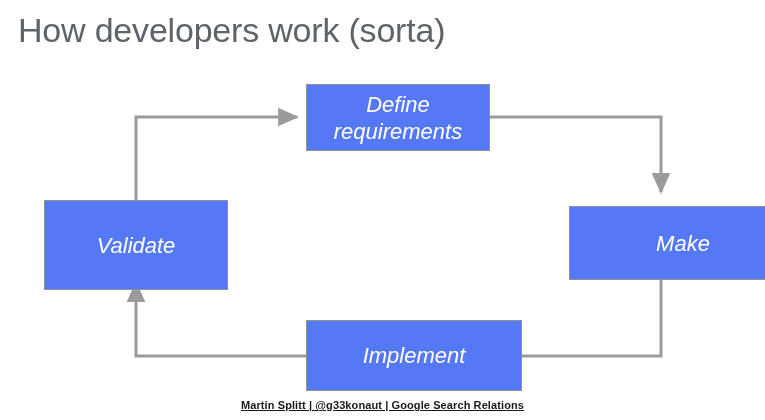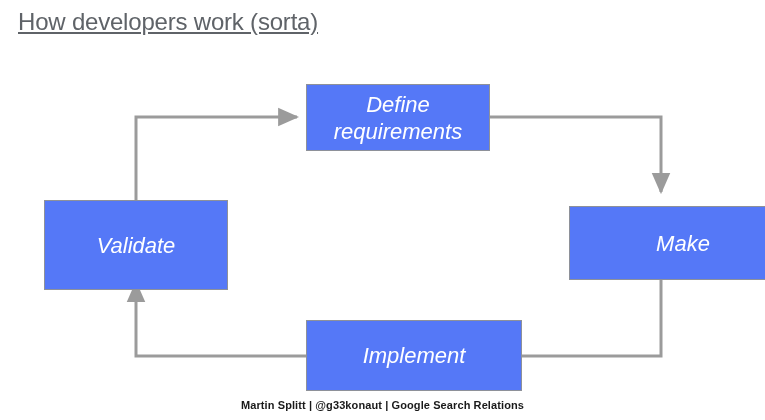--- a/index.html
+++ b/index.html
@@ -13,28 +13,27 @@
     position: relative;
     overflow: hidden;
     font-family: "Liberation Sans", sans-serif;
     -webkit-font-smoothing: antialiased;
   }
 
   
   #slide-title {
     position: absolute;
     left: 18px;
-    top: 0;
-    font-size: 24px;
+    top: 8px;
+    font-size: 34px;
     line-height: 44px;
     font-weight: 400;
     color: #5f6368;
     letter-spacing: -0.2px;
     white-space: nowrap;
-    text-decoration: underline;
   }
 
   
   #diagram {
     position: absolute;
     left: 0;
     top: 0;
     width: 765px;
     height: 420px;
   }
@@ -76,20 +75,21 @@
     position: absolute;
     left: 0;
     right: 0;
     top: 398px;
     text-align: center;
     font-size: 11px;
     line-height: 14px;
     font-weight: bold;
     color: #1a1a1a;
     letter-spacing: 0.1px;
+    text-decoration: underline;
   }
 </style>
 </head>
 <body>
 
 <div id="slide-title">How developers work (sorta)</div>
 
 <div id="diagram">
 
   <svg id="diagram-svg" viewBox="0 0 765 420">

